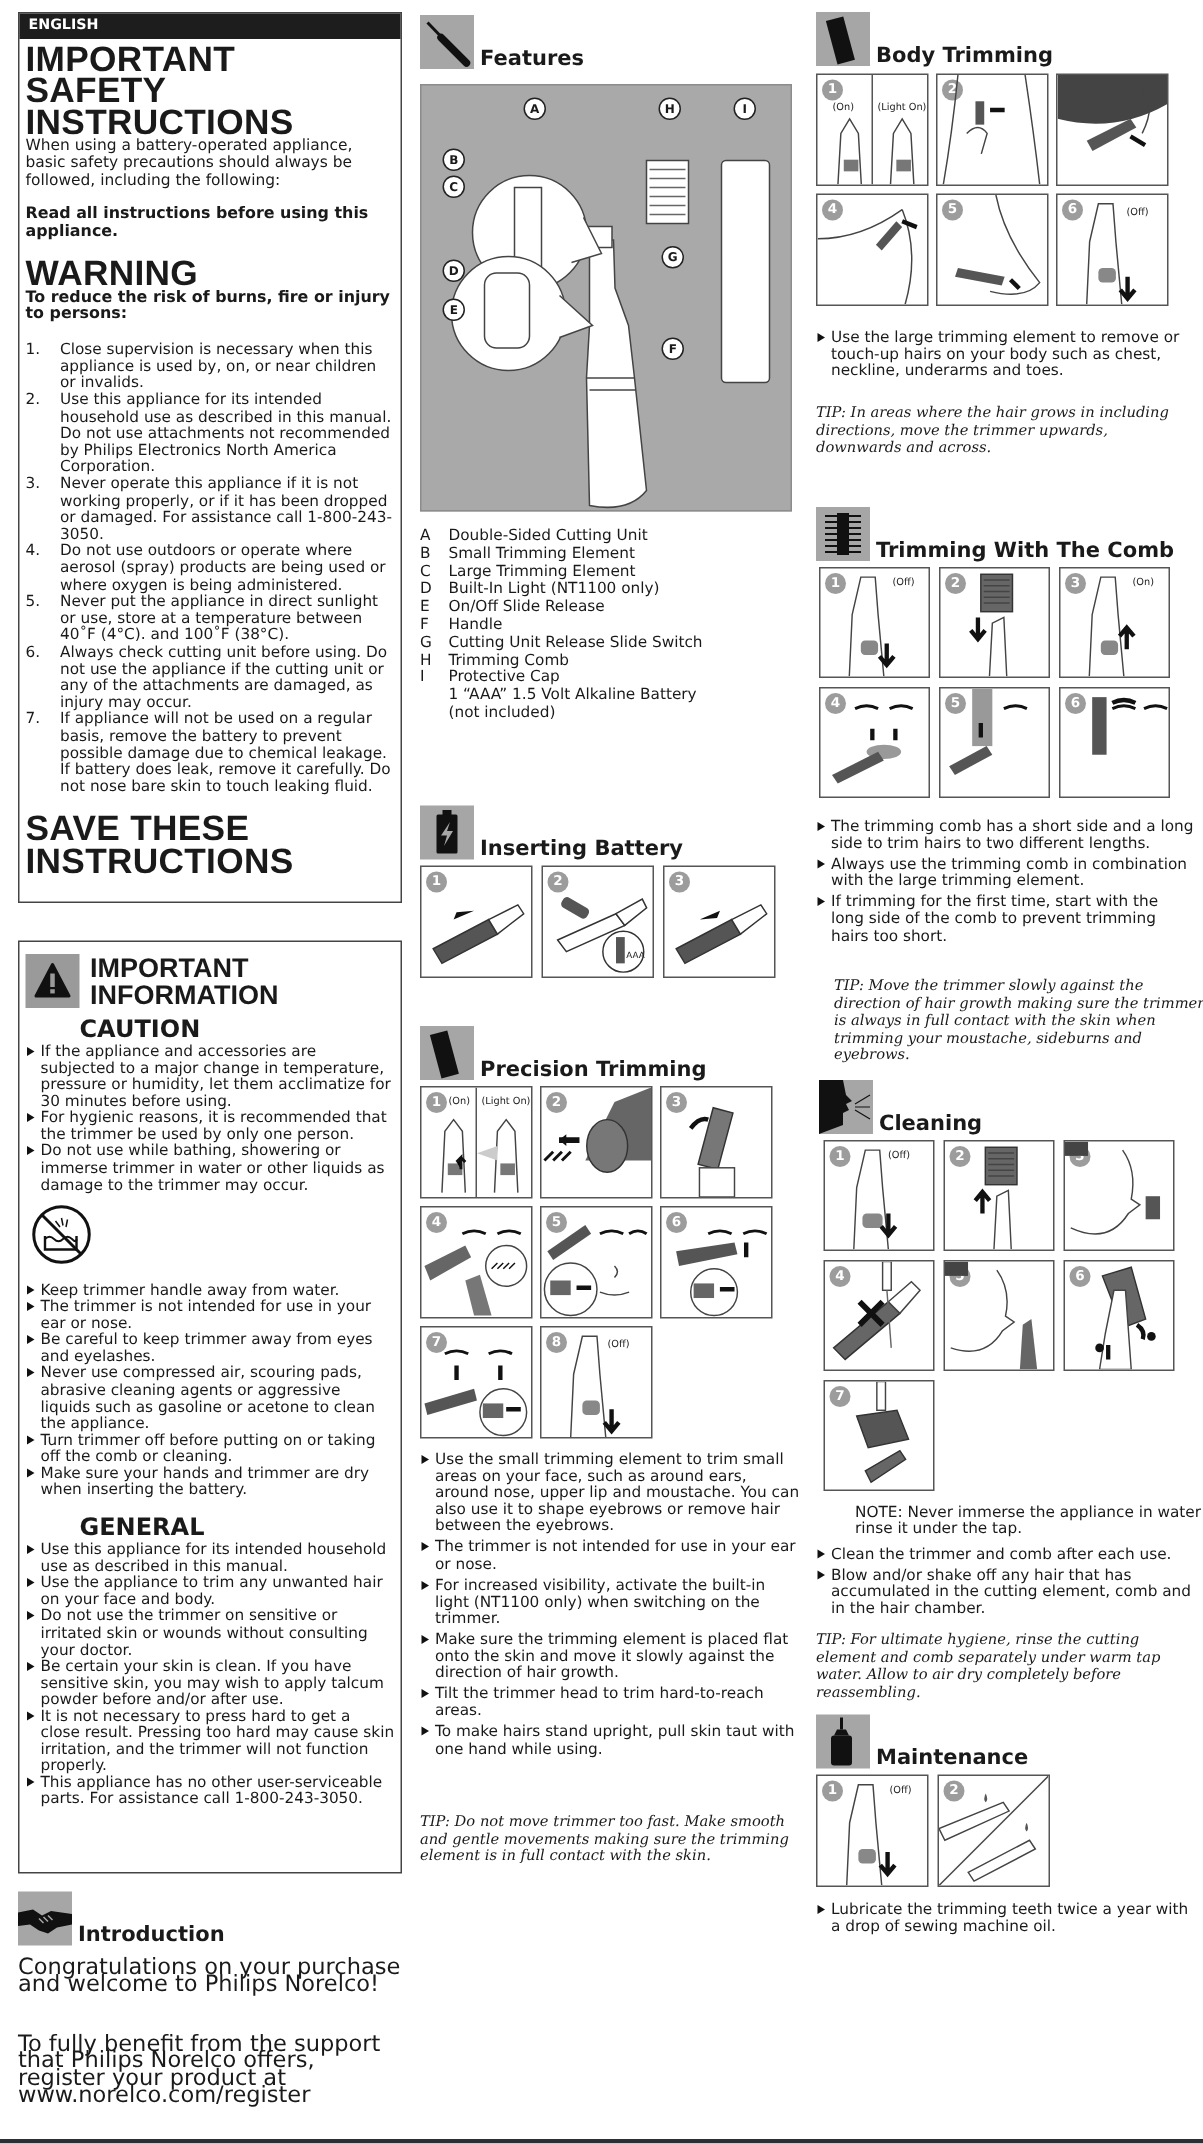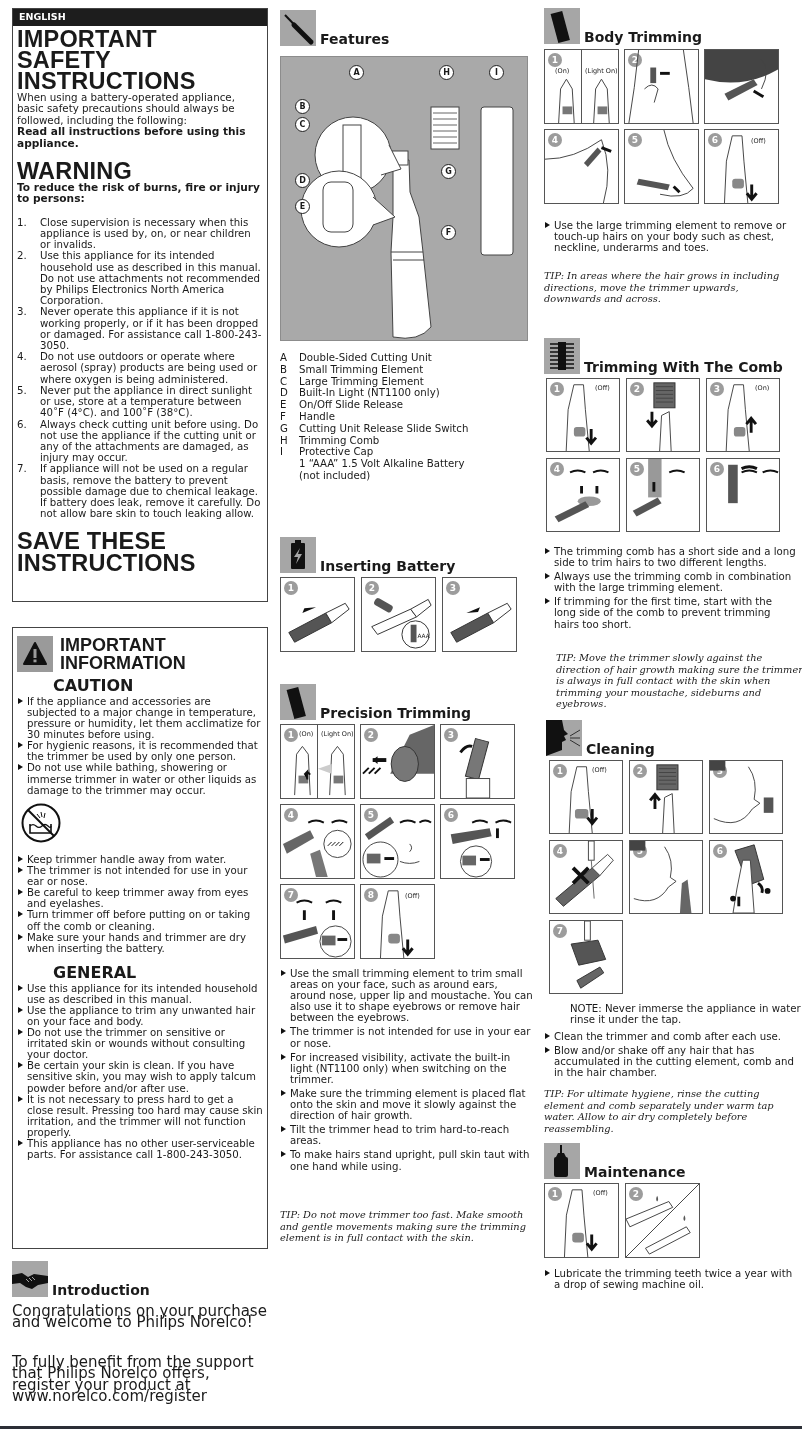--- a/index.html
+++ b/index.html
@@ -66,21 +66,21 @@
 <body>
 
 <div class="col" id="col1">
 
   <section class="safety-box">
     <div class="lang-bar">ENGLISH</div>
     <div class="big-h h1">IMPORTANT</div>
     <div class="big-h">SAFETY</div>
     <div class="big-h">INSTRUCTIONS</div>
     <p class="para">When using a battery-operated appliance, basic safety precautions should always be followed, including the following:</p>
-    <p class="para bold" style="">Read all instructions before using this appliance.</p>
+    <p class="para bold" style="margin-top:11px">Read all instructions before using this appliance.</p>
     <div class="big-h" style="margin-top:12px">WARNING</div>
     <p class="para bold">To reduce the risk of burns, fire or injury to persons:</p>
     <ol class="numlist">
       <li>
           <span class="n">1.</span>
           <span>Close supervision is necessary when this appliance is used by, on, or near children or invalids.</span>
         </li>
       <li>
           <span class="n">2.</span>
           <span>Use this appliance for its intended household use as described in this manual. Do not use attachments not recommended by Philips Electronics North America Corporation.</span>
@@ -96,21 +96,21 @@
       <li>
           <span class="n">5.</span>
           <span>Never put the appliance in direct sunlight or use, store at a temperature between 40˚F (4°C). and 100˚F (38°C).</span>
         </li>
       <li>
           <span class="n">6.</span>
           <span>Always check cutting unit before using. Do not use the appliance if the cutting unit or any of the attachments are damaged, as injury may occur.</span>
         </li>
       <li>
           <span class="n">7.</span>
-          <span>If appliance will not be used on a regular basis, remove the battery to prevent possible damage due to chemical leakage. If battery does leak, remove it carefully. Do not allow bare skin to touch leaking allow.</span>
+          <span>If appliance will not be used on a regular basis, remove the battery to prevent possible damage due to chemical leakage. If battery does leak, remove it carefully. Do not nose bare skin to touch leaking fluid.</span>
         </li>
     </ol>
     <div class="big-h save-h">SAVE THESE</div>
     <div class="big-h" style="font-size:23.5px;line-height:22px">INSTRUCTIONS</div>
   </section>
 
   <section class="info-box">
     <div class="info-head">
       <div class="icon-tile">
         <svg width="26" height="26" viewBox="0 0 26 26">
@@ -134,20 +134,21 @@
       <circle cx="21" cy="21" r="18.5" fill="none" stroke="#111" stroke-width="2"></circle>
       <path d="M10 22 L10 31 L31 31 L31 22" fill="none" stroke="#111" stroke-width="1.6"></path>
       <path d="M10 24 q3 -3 6 0 t6 0 t6 0 t3 0" fill="none" stroke="#111" stroke-width="1.2"></path>
       <path d="M17 12 l3 4 M21 10 l1 5 M25 11 l-1 5" stroke="#111" stroke-width="1"></path>
       <line x1="8" y1="8" x2="34" y2="34" stroke="#111" stroke-width="2"></line>
     </svg>
     <ul class="blist">
       <li>Keep trimmer handle away from water.</li>
       <li>The trimmer is not intended for use in your ear or nose.</li>
       <li>Be careful to keep trimmer away from eyes and eyelashes.</li>
+      <li>Never use compressed air, scouring pads, abrasive cleaning agents or aggressive liquids such as gasoline or acetone to clean the appliance.</li>
       <li>Turn trimmer off before putting on or taking off the comb or cleaning.</li>
       <li>Make sure your hands and trimmer are dry when inserting the battery.</li>
     </ul>
     <div class="sub-h" style="margin-top:10px">GENERAL</div>
     <ul class="blist">
       <li>Use this appliance for its intended household use as described in this manual.</li>
       <li>Use the appliance to trim any unwanted hair on your face and body.</li>
       <li>Do not use the trimmer on sensitive or irritated skin or wounds without consulting your doctor.</li>
       <li>Be certain your skin is clean. If you have sensitive skin, you may wish to apply talcum powder before and/or after use.</li>
       <li>It is not necessary to press hard to get a close result. Pressing too hard may cause skin irritation, and the trimmer will not function properly.</li>

